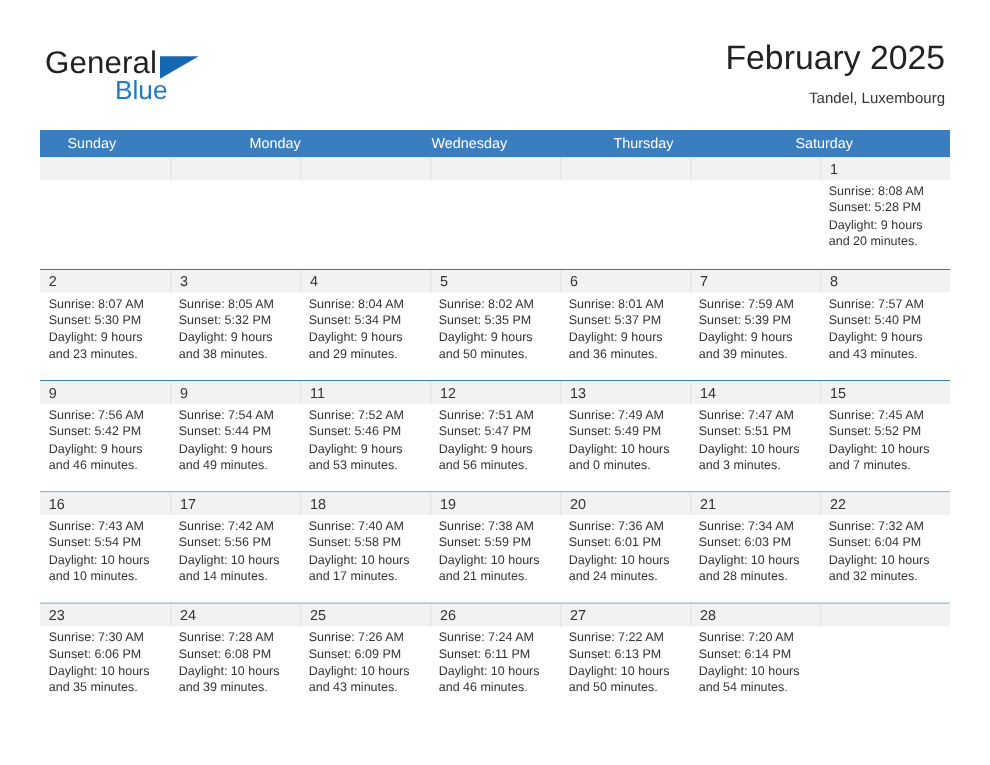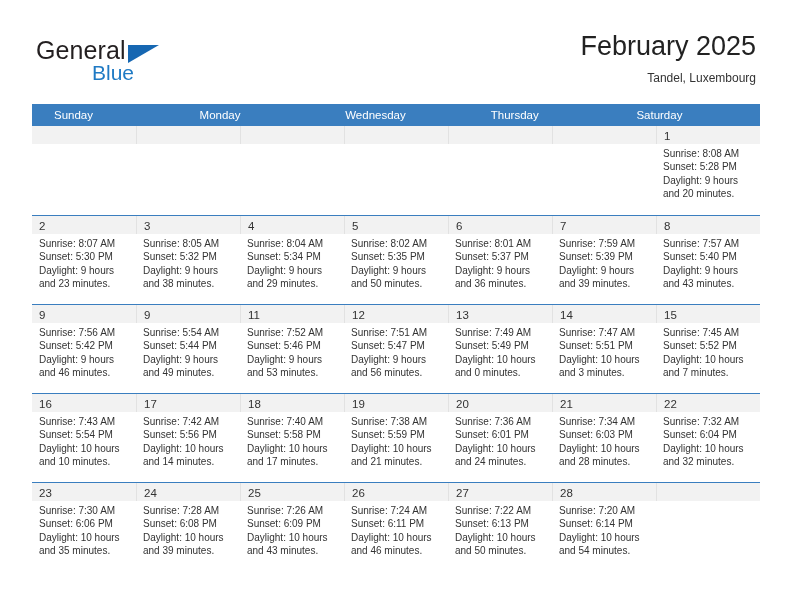--- a/index.html
+++ b/index.html
@@ -271,21 +271,21 @@
             <div class="day-body">
               <div class="day-line">Sunrise: 7:56 AM</div>
               <div class="day-line">Sunset: 5:42 PM</div>
               <div class="day-line">Daylight: 9 hours</div>
               <div class="day-line">and 46 minutes.</div>
             </div>
           </div>
           <div class="day-cell">
             <div class="daynum-band"><span class="daynum">9</span></div>
             <div class="day-body">
-              <div class="day-line">Sunrise: 5:54 AM</div>
+              <div class="day-line">Sunrise: 7:54 AM</div>
               <div class="day-line">Sunset: 5:44 PM</div>
               <div class="day-line">Daylight: 9 hours</div>
               <div class="day-line">and 49 minutes.</div>
             </div>
           </div>
           <div class="day-cell">
             <div class="daynum-band"><span class="daynum">11</span></div>
             <div class="day-body">
               <div class="day-line">Sunrise: 7:52 AM</div>
               <div class="day-line">Sunset: 5:46 PM</div>

